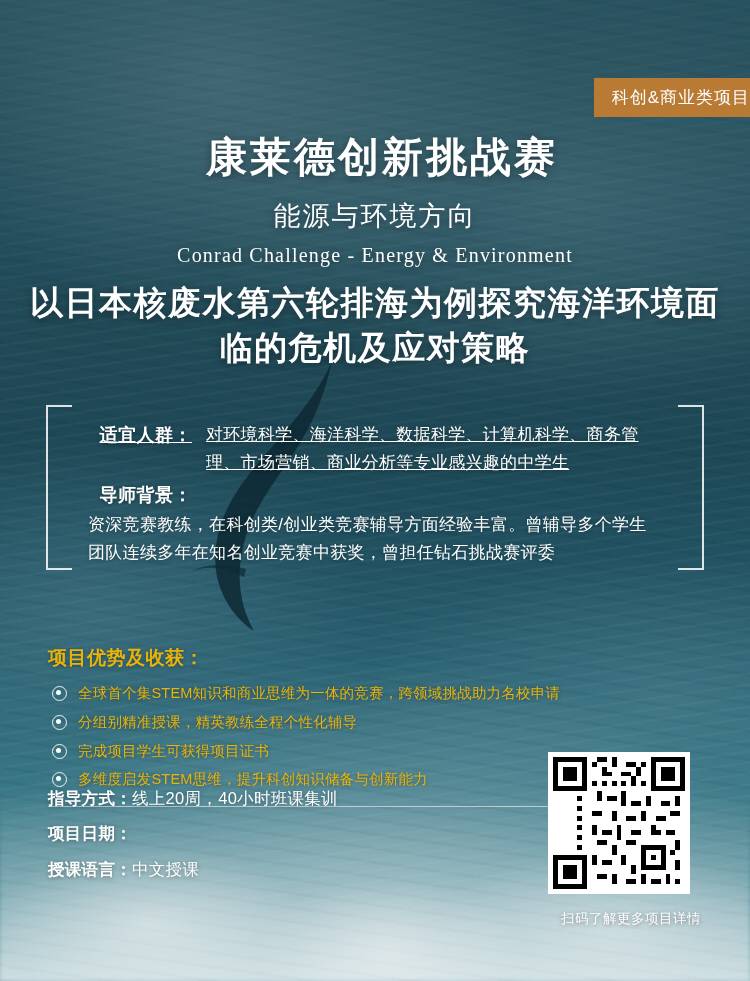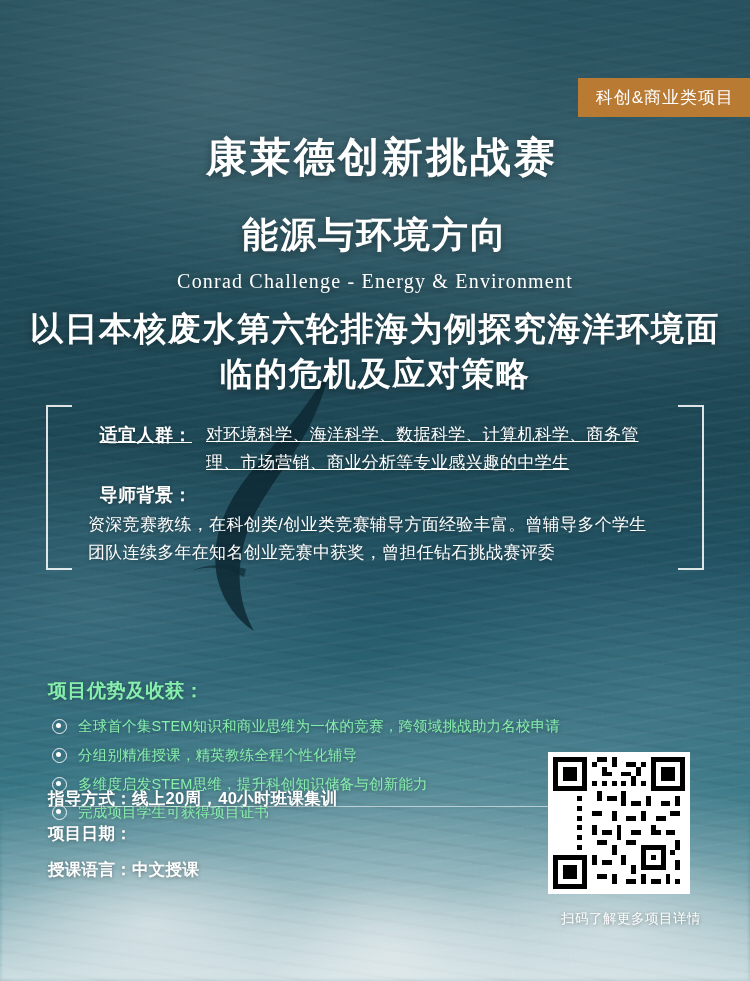--- a/index.html
+++ b/index.html
@@ -77,42 +77,42 @@
   
   .content { position: absolute; inset: 0; }
 
   .tag {
     position: absolute;
     top: 78px; right: 0;
     background: #b97a33;
     color: #ffffff;
     font-size: 17px;
     letter-spacing: 1px;
-    padding: 8px 16px 8px 18px;
+    padding: 8px 0 8px 18px;
   }
 
   .titleblock {
     position: absolute;
     top: 132px; left: 0; right: 0;
     text-align: center;
     color: #ffffff;
     text-shadow: 0 2px 8px rgba(0,0,0,0.40);
   }
   .title-main {
     font-size: 41px;
     font-weight: bold;
     letter-spacing: 3px;
     line-height: 1.25;
     padding-left: 14px;
   }
   .title-sub {
-    font-size: 36px;
-    font-weight: bold;
+    font-size: 27px;
+    font-weight: normal;
     letter-spacing: 2px;
-    margin-top: 28px;
+    margin-top: 15px;
   }
   .title-en {
     font-size: 20px;
     font-weight: normal;
     letter-spacing: 1.2px;
     margin-top: 10px;
     font-family: "Liberation Serif", serif;
   }
   .title-topic {
     font-size: 33px;
@@ -167,23 +167,22 @@
     line-height: 1.65;
     letter-spacing: .3px;
   }
 
   
   .benefits {
     position: absolute;
     left: 48px;
     top: 645px;
     width: 520px;
-    color: #86efac;
+    color: #eab308;
     text-shadow: 0 1px 4px rgba(0,0,0,0.35);
-    margin-top: 33px;
   }
   .benefits-title {
     font-size: 19px;
     font-weight: bold;
     letter-spacing: .5px;
     margin-bottom: 12px;
   }
   .benefit-item {
     display: flex;
     align-items: flex-start;
@@ -226,21 +225,21 @@
     text-shadow: 0 1px 4px rgba(0,0,0,0.35);
   }
   .meta-row {
     display: flex;
     font-size: 16.5px;
     line-height: 1.6;
     margin: 9px 0;
     letter-spacing: .3px;
   }
   .meta-label { font-weight: bold; flex: 0 0 auto; }
-  .meta-value { flex: 1 1 auto; font-weight: bold; }
+  .meta-value { flex: 1 1 auto; }
 
   
   .qr-wrap {
     position: absolute;
     right: 36px;
     top: 752px;
     width: 166px;
     text-align: center;
   }
   .qr {
@@ -306,25 +305,25 @@
       <div class="benefit-item">
         <span class="bullet"></span>
         <span>全球首个集STEM知识和商业思维为一体的竞赛，跨领域挑战助力名校申请</span>
       </div>
       <div class="benefit-item">
         <span class="bullet"></span>
         <span>分组别精准授课，精英教练全程个性化辅导</span>
       </div>
       <div class="benefit-item">
         <span class="bullet"></span>
-        <span>多维度启发STEM思维，提升科创知识储备与创新能力</span>
+        <span>完成项目学生可获得项目证书</span>
       </div>
       <div class="benefit-item">
         <span class="bullet"></span>
-        <span>完成项目学生可获得项目证书</span>
+        <span>多维度启发STEM思维，提升科创知识储备与创新能力</span>
       </div>
     </div>
 
     <div class="divider"></div>
 
     <div class="meta">
       <div class="meta-row">
         <span class="meta-label">指导方式：</span>
         <span class="meta-value">线上20周，40小时班课集训</span>
       </div>

